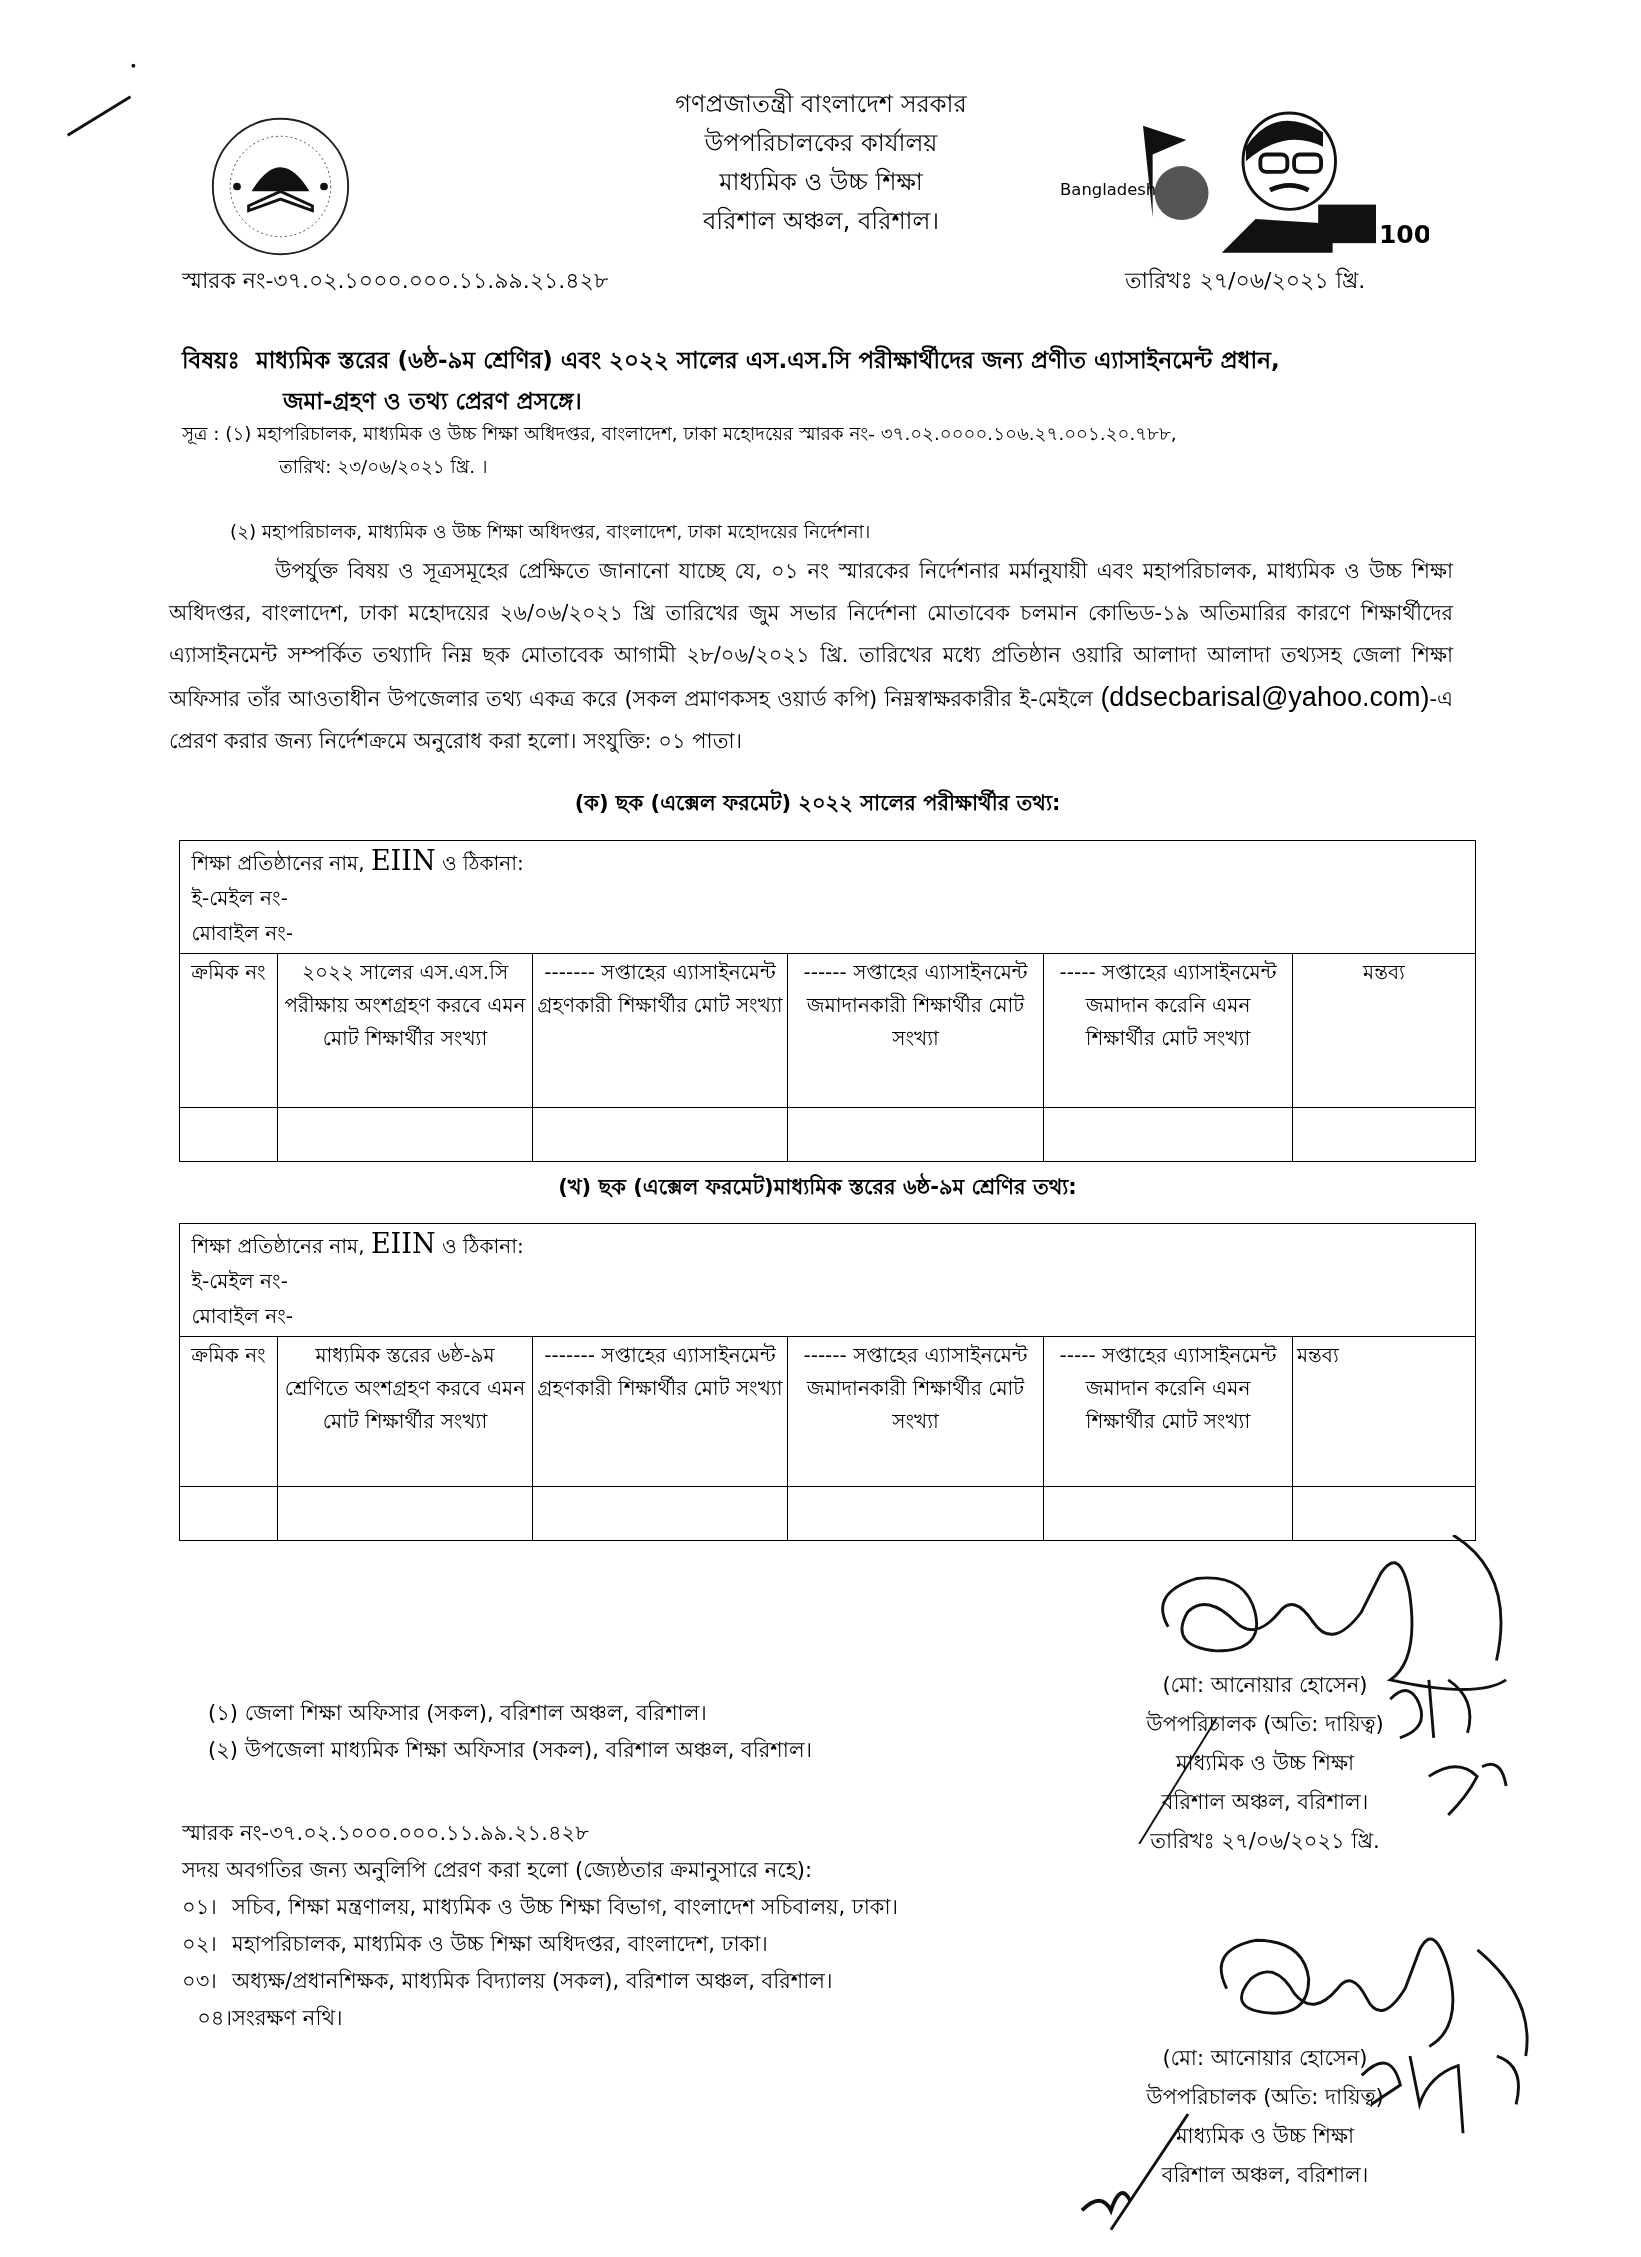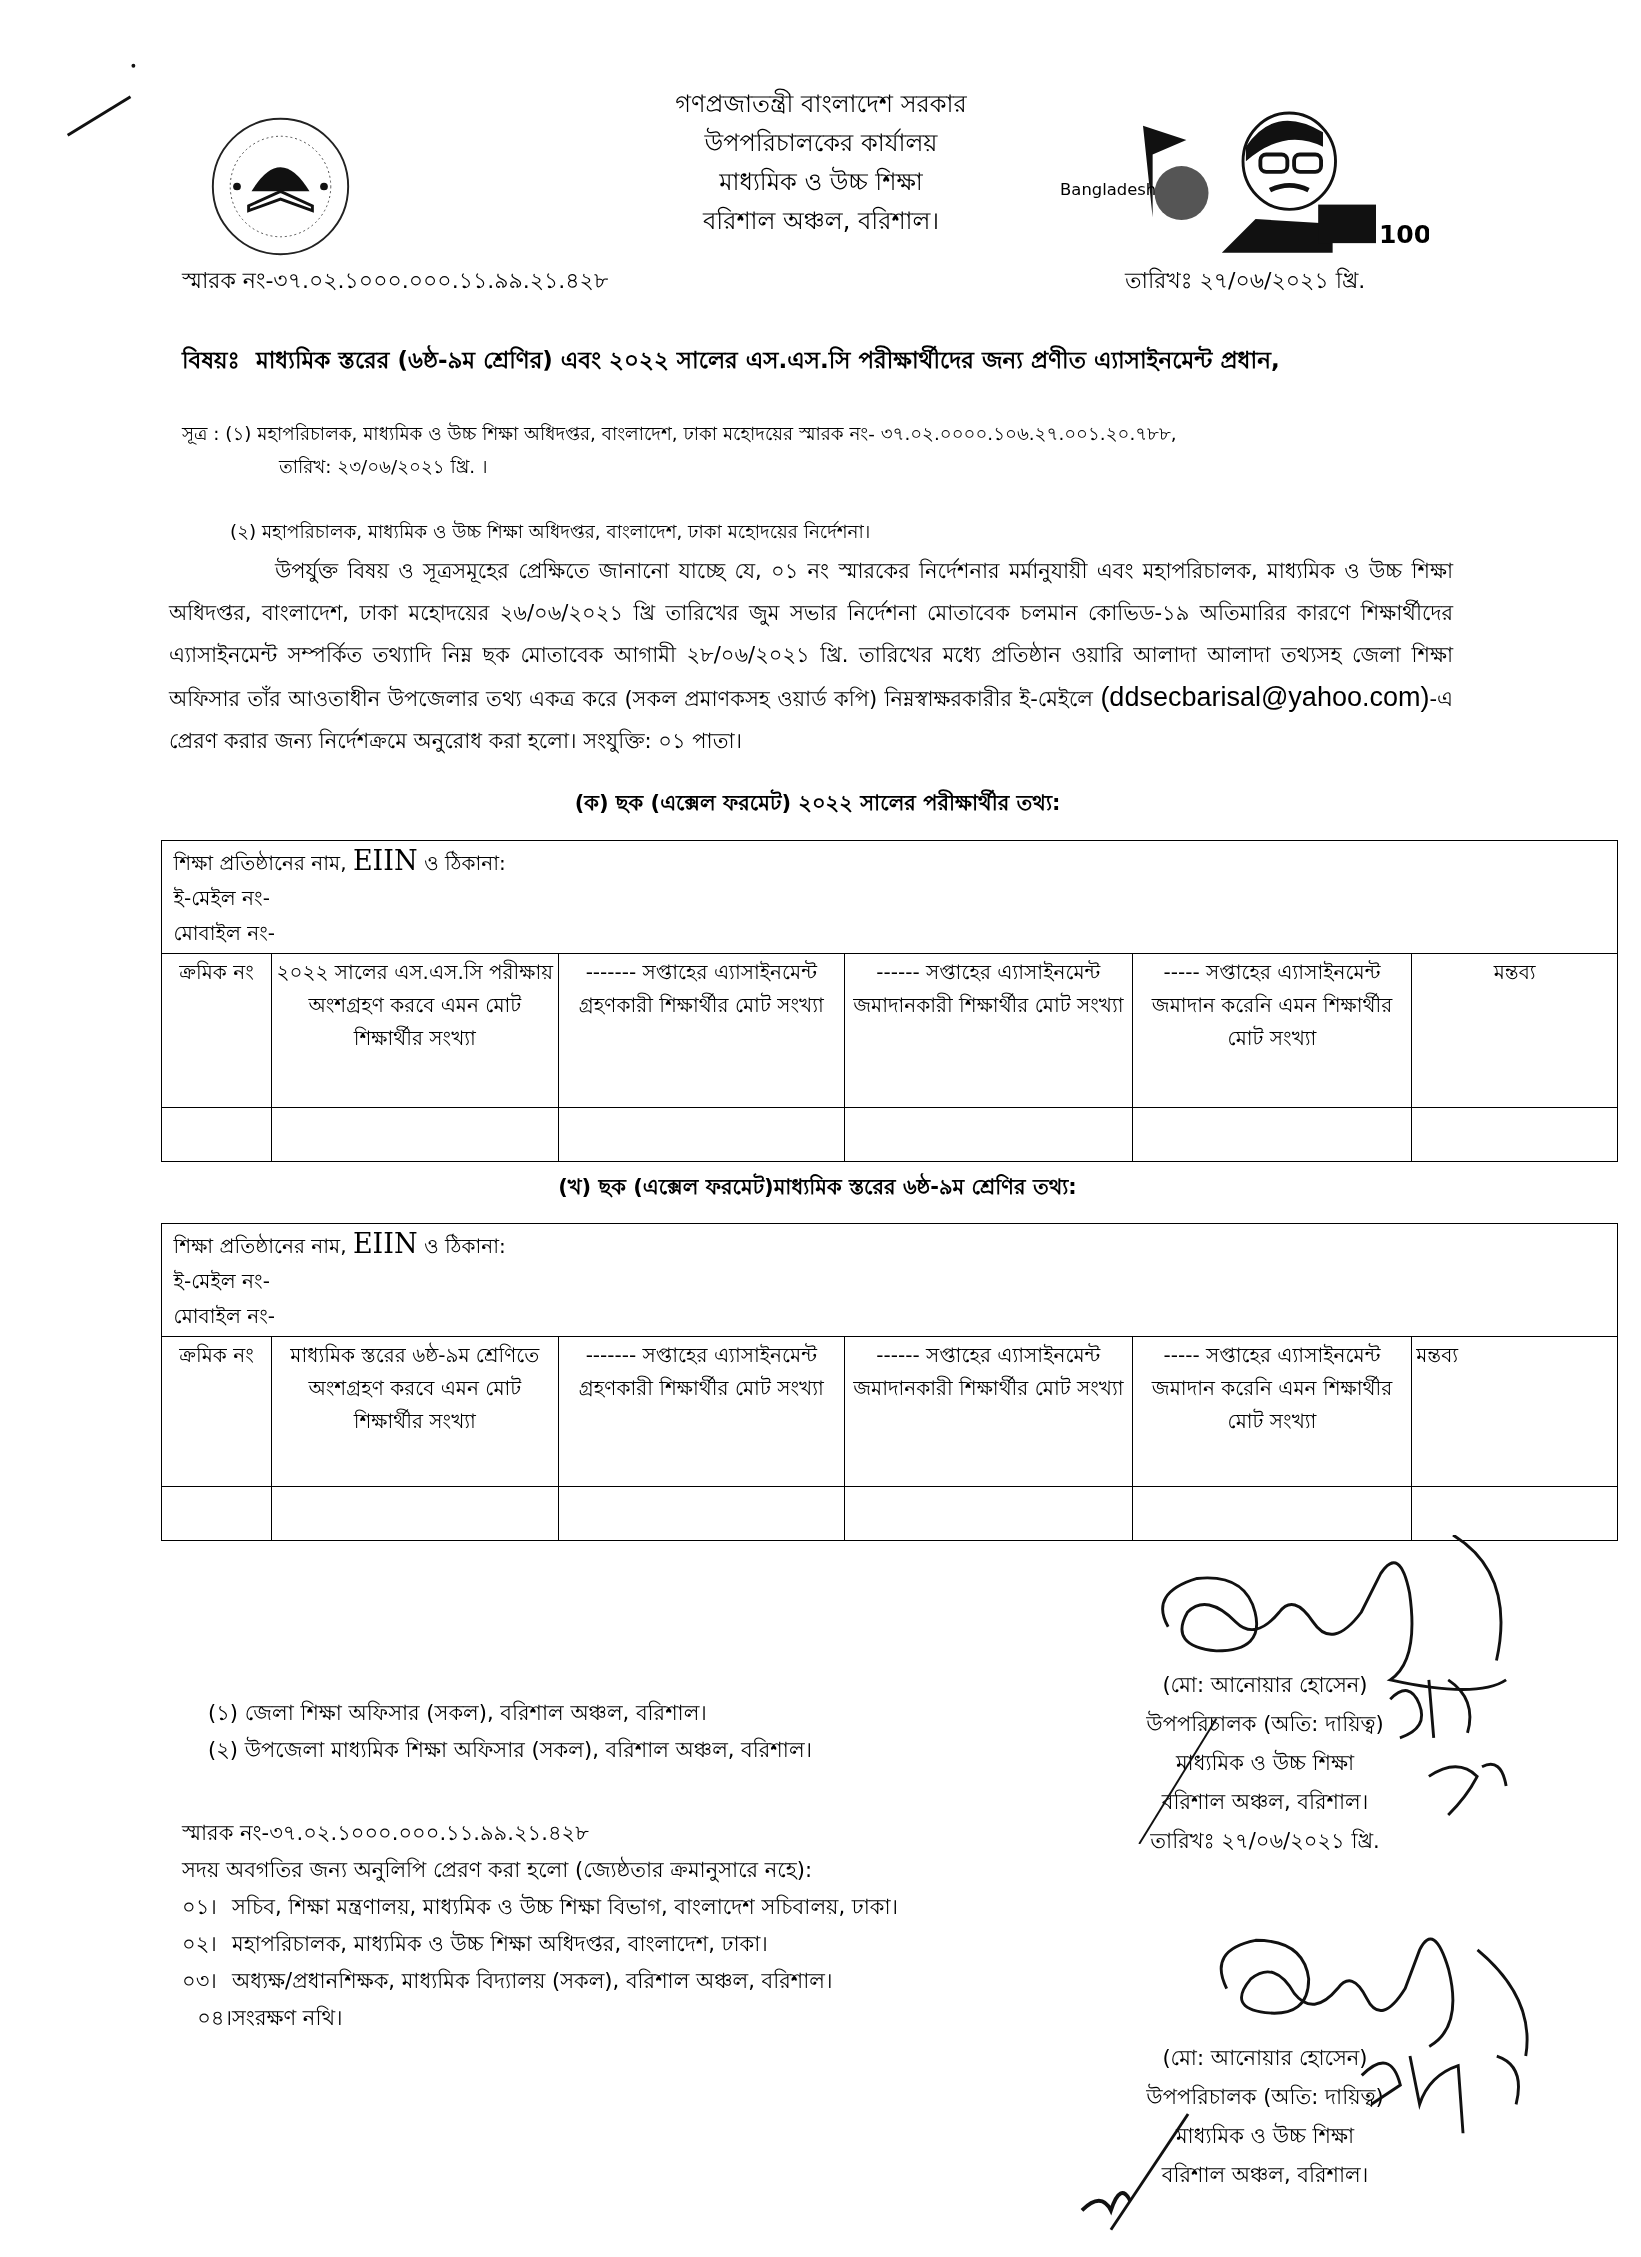--- a/index.html
+++ b/index.html
@@ -2,21 +2,21 @@
 <html><head>
 <meta charset="utf-8">
 <style>
   html, body { margin:0; padding:0; background:#fff; }
   body { width:1641px; height:2257px; position:relative; overflow:hidden;
          font-family:"DejaVu Sans", sans-serif; color:#000; }
   .abs { position:absolute; }
   .hdr-line { font-size:24px; text-align:center; line-height:39px; }
   .bold { font-weight:bold; }
   .p { font-size:21px; line-height:42px; text-align:justify; }
-  table.grid { border-collapse:collapse; position:absolute; left:161px; width:1457px; font-size:20px; }
+  table.grid { border-collapse:collapse; position:absolute; left:179px; width:1297px; font-size:20px; }
   table.grid td { border:1.4px solid #000; vertical-align:top; text-align:center; line-height:33px; padding:1.9px 3.9px; }
   table.grid td.info { text-align:left; padding:1.9px 11.6px; line-height:35px; }
   .eiin { font-family:"DejaVu Serif", serif; font-size:27px; }
   .sign-block { text-align:center; font-size:21px; line-height:39px; }
   .list-line { font-size:21px; line-height:37px; }
   .scribble { position:absolute; pointer-events:none; }
 </style>
 </head>
 <body>
 
@@ -64,20 +64,21 @@
 </svg>
 
 <div class="abs" style="left:182px;top:263px;font-size:22px;">স্মারক নং-৩৭.০২.১০০০.০০০.১১.৯৯.২১.৪২৮</div>
 <div class="abs" style="left:1125px;top:263px;font-size:22px;">তারিখঃ ২৭/০৬/২০২১ খ্রি.</div>
 
 <div class="abs bold" style="left:182px;top:340px;width:1294px;font-size:23px;line-height:41px;">
   <div>
     <span>বিষয়ঃ</span>&nbsp;
     <span>মাধ্যমিক স্তরের (৬ষ্ঠ-৯ম শ্রেণির) এবং ২০২২ সালের এস.এস.সি পরীক্ষার্থীদের জন্য প্রণীত এ্যাসাইনমেন্ট প্রধান,</span>
   </div>
+  <div style="padding-left:101px;">জমা-গ্রহণ ও তথ্য প্রেরণ প্রসঙ্গে।</div>
 </div>
 
 <div class="abs" style="left:182px;top:417px;width:1294px;font-size:18.3px;line-height:33px;">
   <div>
     <span>সূত্র :</span>
     <span>(১) মহাপরিচালক, মাধ্যমিক ও উচ্চ শিক্ষা অধিদপ্তর, বাংলাদেশ, ঢাকা মহোদয়ের স্মারক নং- ৩৭.০২.০০০০.১০৬.২৭.০০১.২০.৭৮৮,</span>
   </div>
   <div style="padding-left:97px;">তারিখ: ২৩/০৬/২০২১ খ্রি. ।</div>
   <div style="padding-left:48px;margin-top:32px;">(২) মহাপরিচালক, মাধ্যমিক ও উচ্চ শিক্ষা অধিদপ্তর, বাংলাদেশ, ঢাকা মহোদয়ের নির্দেশনা।</div>
 </div>

